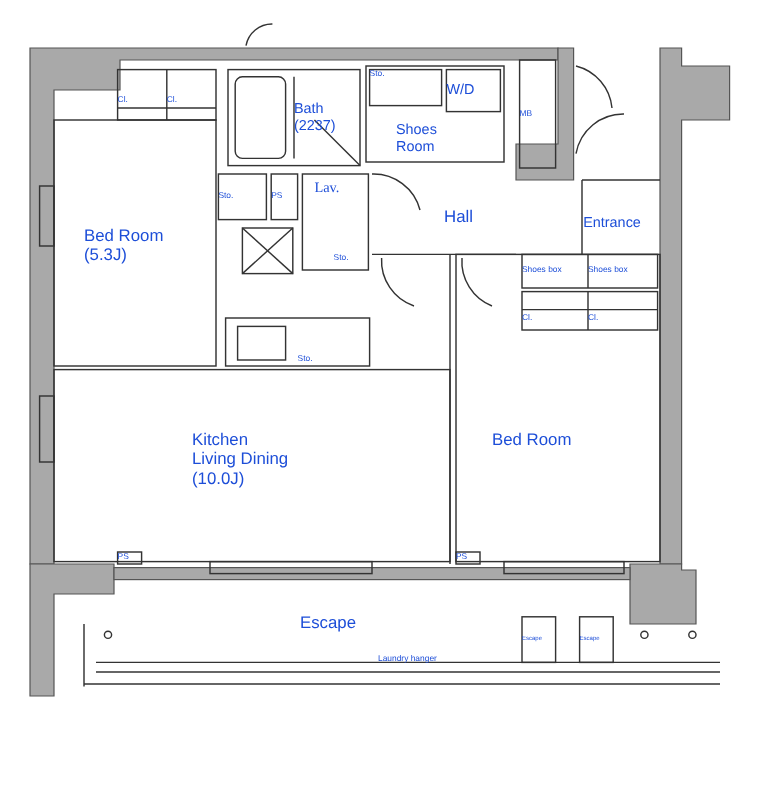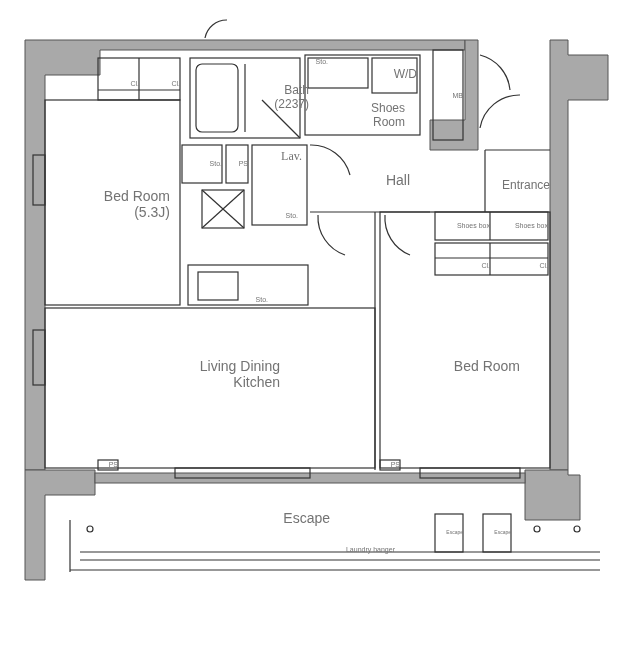--- a/index.html
+++ b/index.html
@@ -1,18 +1,18 @@
 <!DOCTYPE html>
 <html><head>
 <meta charset="utf-8">
 <style>
   html,body{margin:0;padding:0;background:#fff;}
   body{width:642px;height:654px;position:relative;overflow:hidden;font-family:"Liberation Sans",sans-serif;color:#222;}
   svg{position:absolute;left:0;top:0;}
-  .lbl{position:absolute;text-align:right;line-height:1.15;white-space:nowrap;color:#737373;}
+  .lbl{position:absolute;text-align:left;line-height:1.15;white-space:nowrap;color:#1d4ed8;}
   .big{font-size:14px;}
   .mid{font-size:12px;}
   .sm{font-size:7px;}
   .xs{font-size:5px;}
 </style>
 </head>
 <body>
 
 <svg width="642" height="654" viewBox="0 0 642 654">
   <g fill="#a9a9a9" stroke="#555" stroke-width="1">
@@ -95,24 +95,25 @@
 </svg>
 
 <div class="lbl big" style="left:70px;top:188px;width:100px;">
   <div>Bed Room</div>
   <div>(5.3J)</div>
 </div>
 <div class="lbl big" style="left:410px;top:358px;width:110px;">
   <div>Bed Room</div>
 </div>
 <div class="lbl big" style="left:160px;top:358px;width:120px;">
+  <div>Kitchen</div>
   <div>Living Dining</div>
-  <div>Kitchen</div>
+  <div>(10.0J)</div>
 </div>
-<div class="lbl mid" style="left:256px;top:84px;width:53px;">
+<div class="lbl mid" style="left:245px;top:84px;width:53px;">
   <div>Bath</div>
   <div>(2237)</div>
 </div>
 <div class="lbl mid" style="left:330px;top:102px;width:75px;">
   <div>Shoes</div>
   <div>Room</div>
 </div>
 <div class="lbl big" style="left:370px;top:172px;width:40px;">Hall</div>
 <div class="lbl mid" style="left:486px;top:179px;width:64px;">Entrance</div>
 <div class="lbl mid" style="left:262px;top:150px;width:40px;font-family:Liberation Serif, serif;">Lav.</div>

